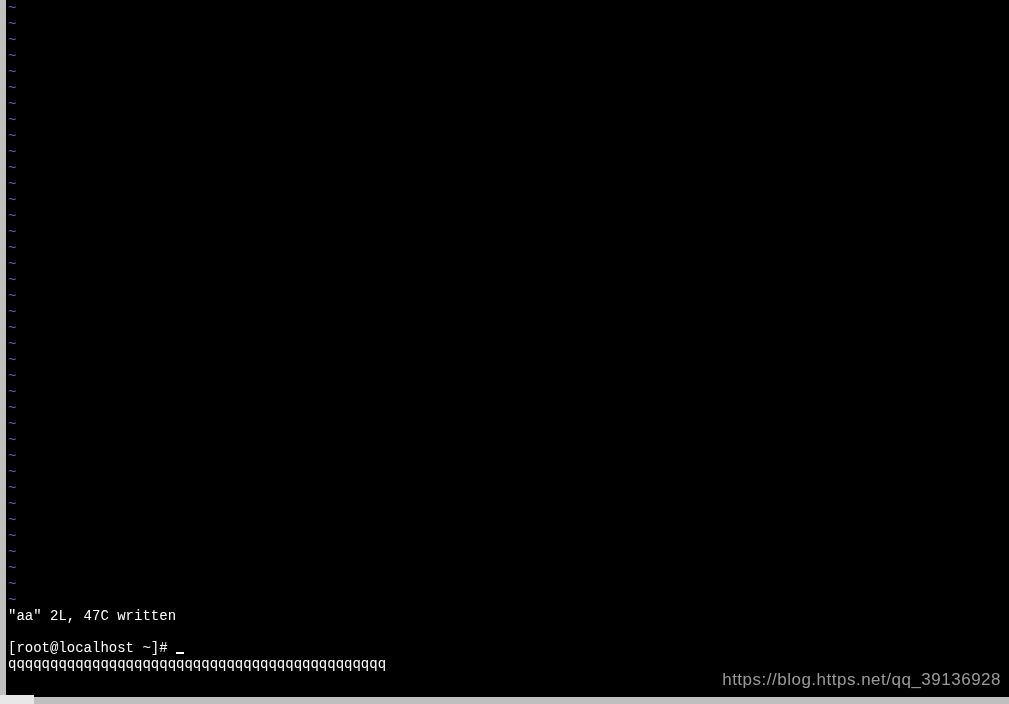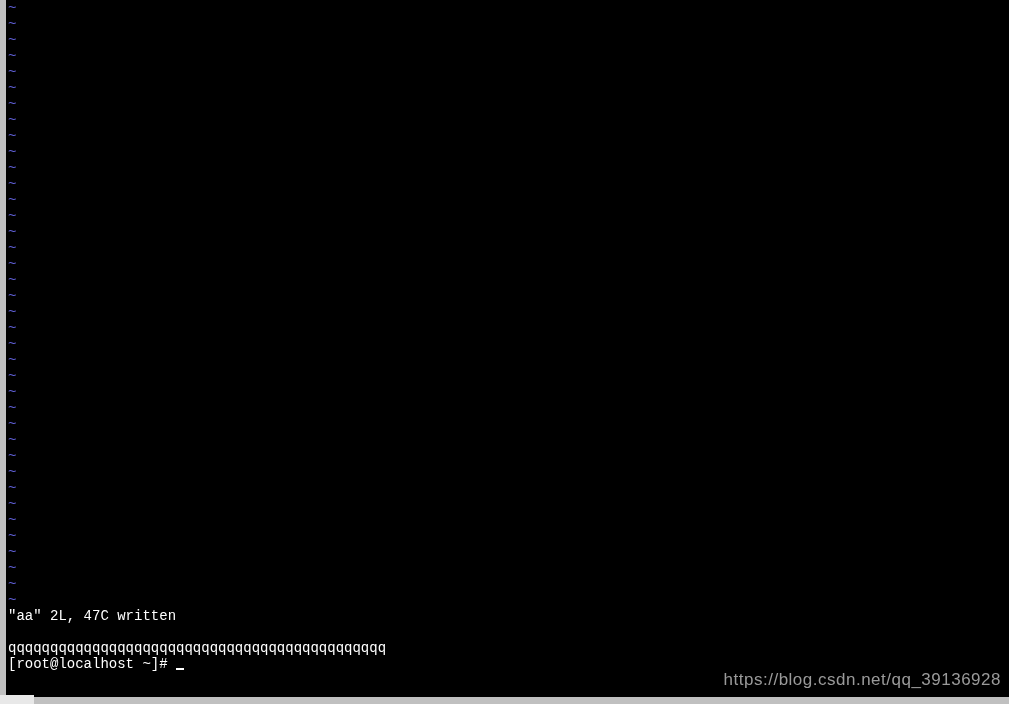--- a/index.html
+++ b/index.html
@@ -141,21 +141,21 @@
       <div class="tilde-line">~</div>
       <div class="tilde-line">~</div>
       <div class="tilde-line">~</div>
       <div class="tilde-line">~</div>
       <div class="tilde-line">~</div>
       <div class="tilde-line">~</div>
       <div class="tilde-line">~</div>
       <div class="tilde-line">~</div>
       <div class="output-line">"aa" 2L, 47C written</div>
       <div class="empty-line"></div>
+      <div class="output-line"><span>[root@localhost ~]# </span><span class="cursor"></span></div>
       <div class="output-line">qqqqqqqqqqqqqqqqqqqqqqqqqqqqqqqqqqqqqqqqqqqqq</div>
-      <div class="output-line"><span>[root@localhost ~]# </span><span class="cursor"></span></div>
     </div>
 </div>
 
-<div class="watermark">https://blog.csdn.net/qq_39136928</div>
+<div class="watermark">https://blog.https.net/qq_39136928</div>
 
 <div class="bottom-bar"></div>
 <div class="bottom-bar-tab"></div>
 
 </body></html>

